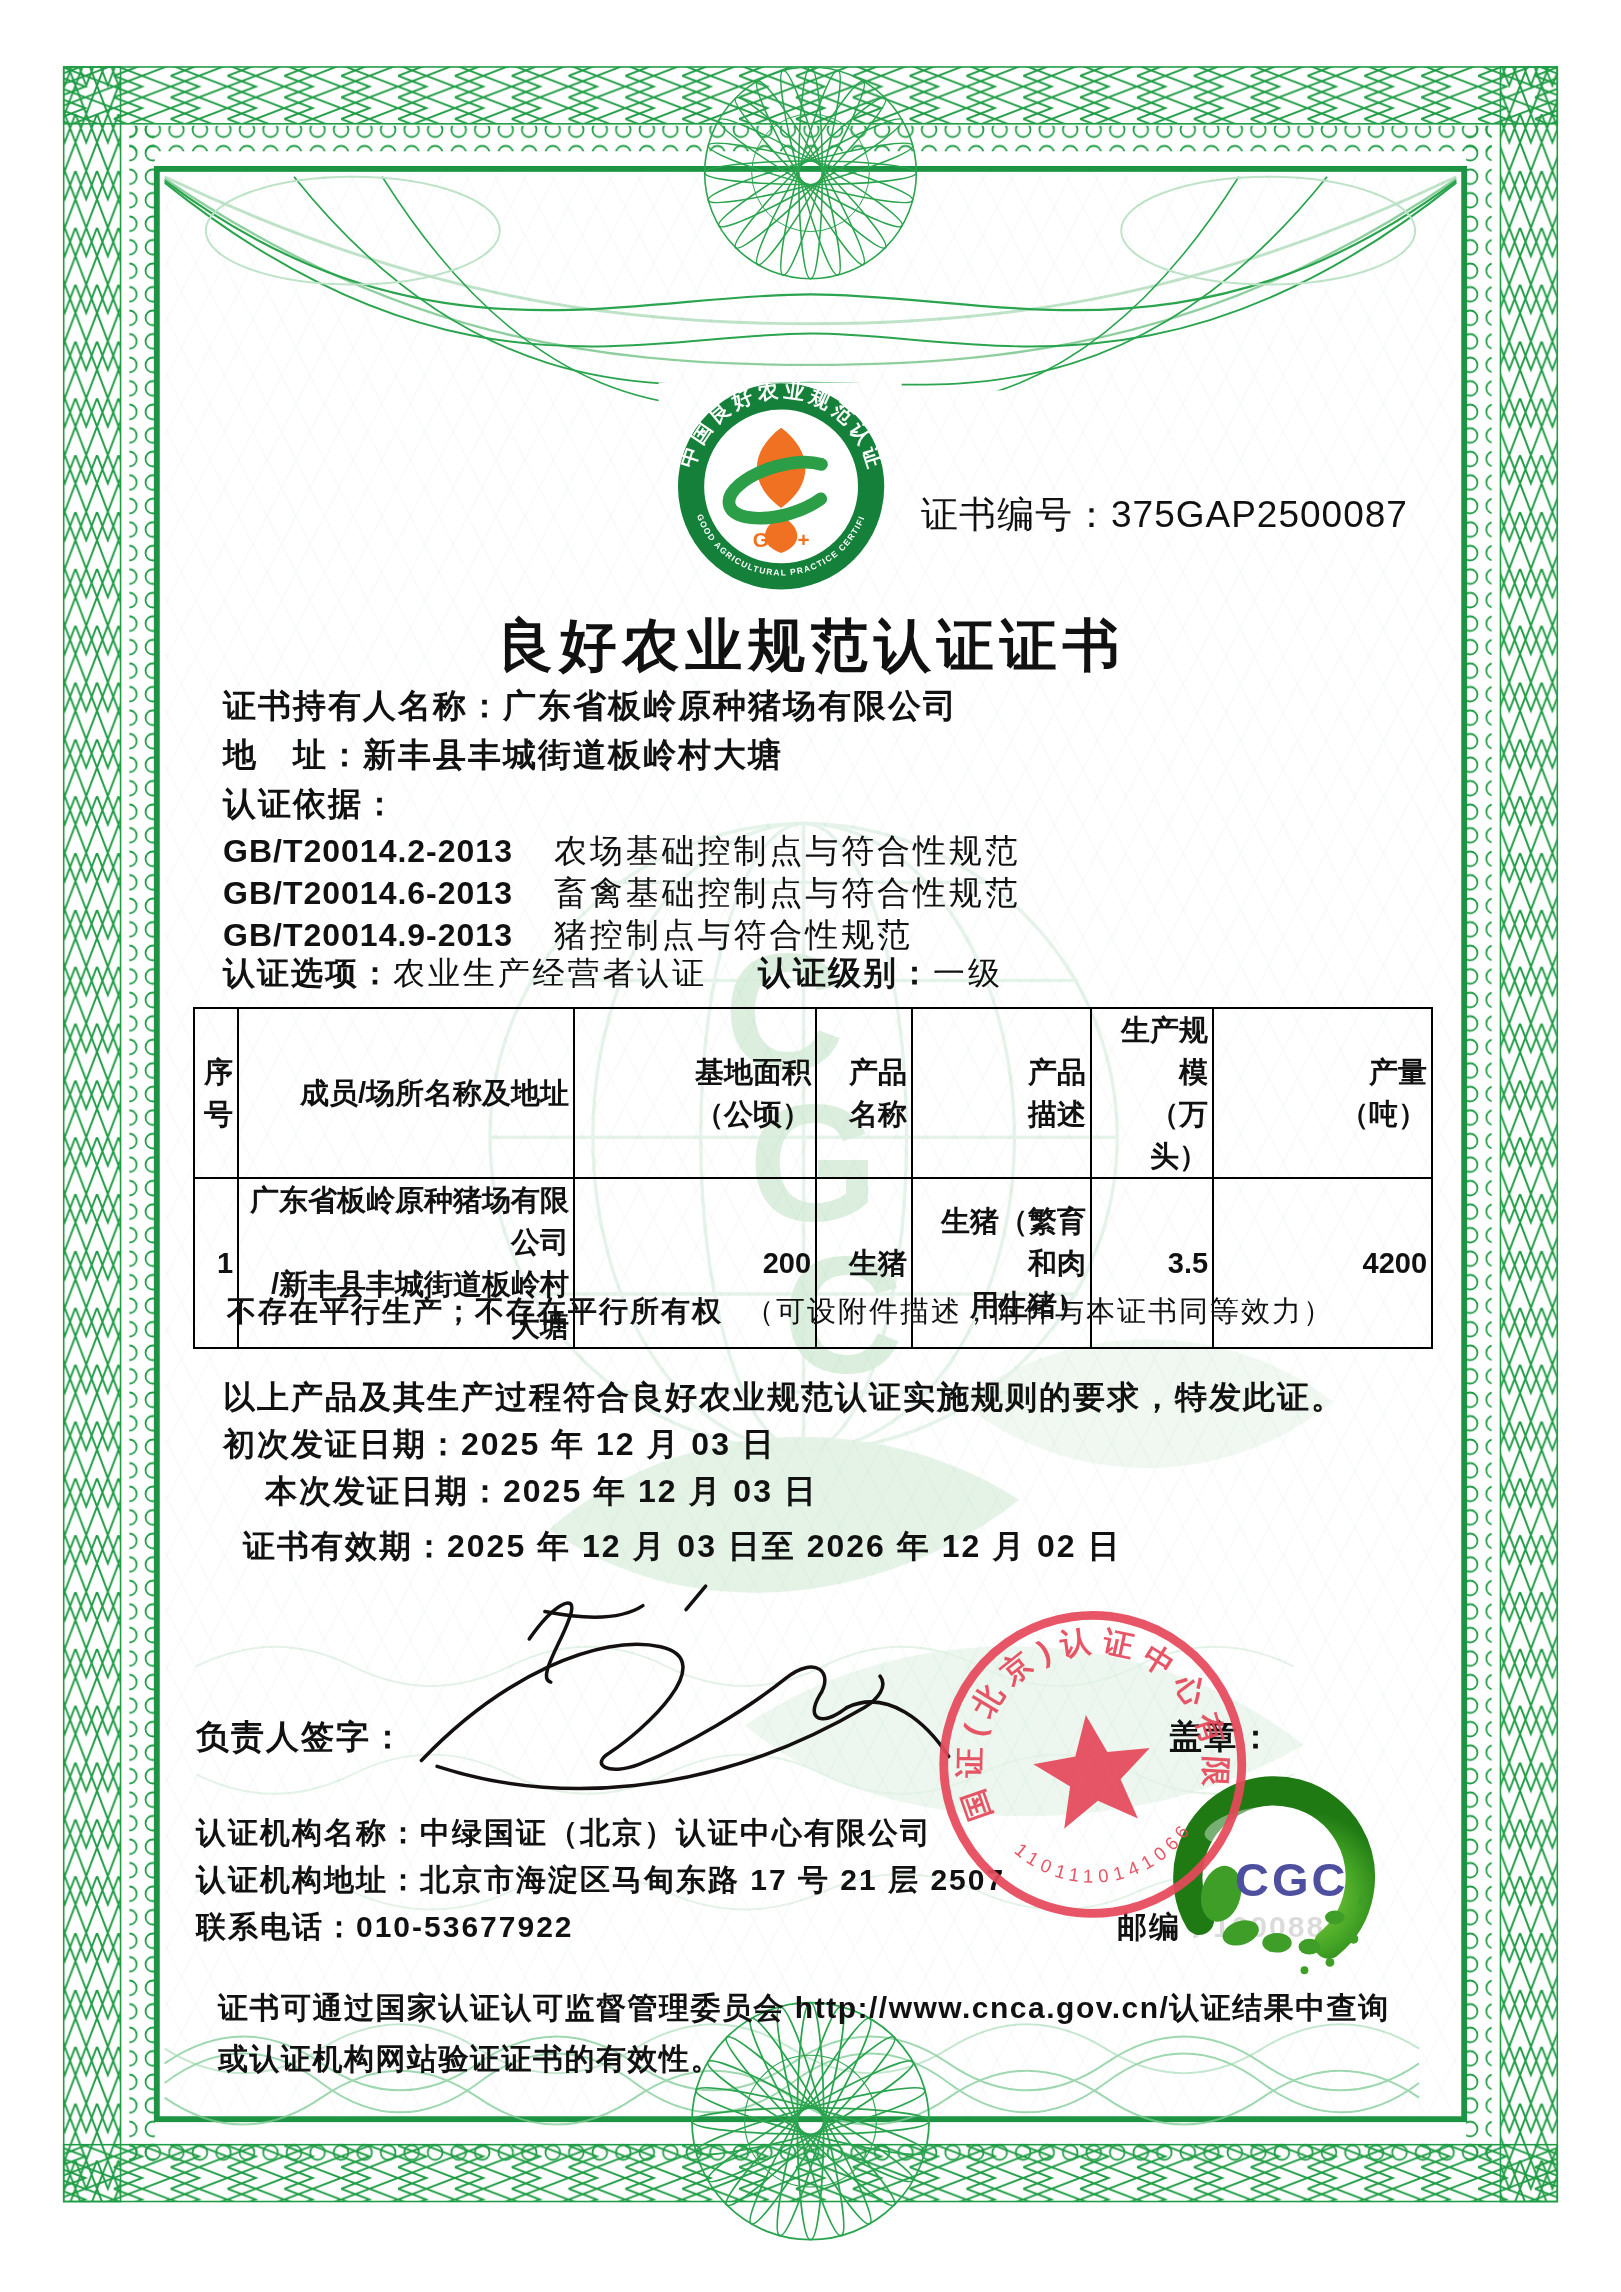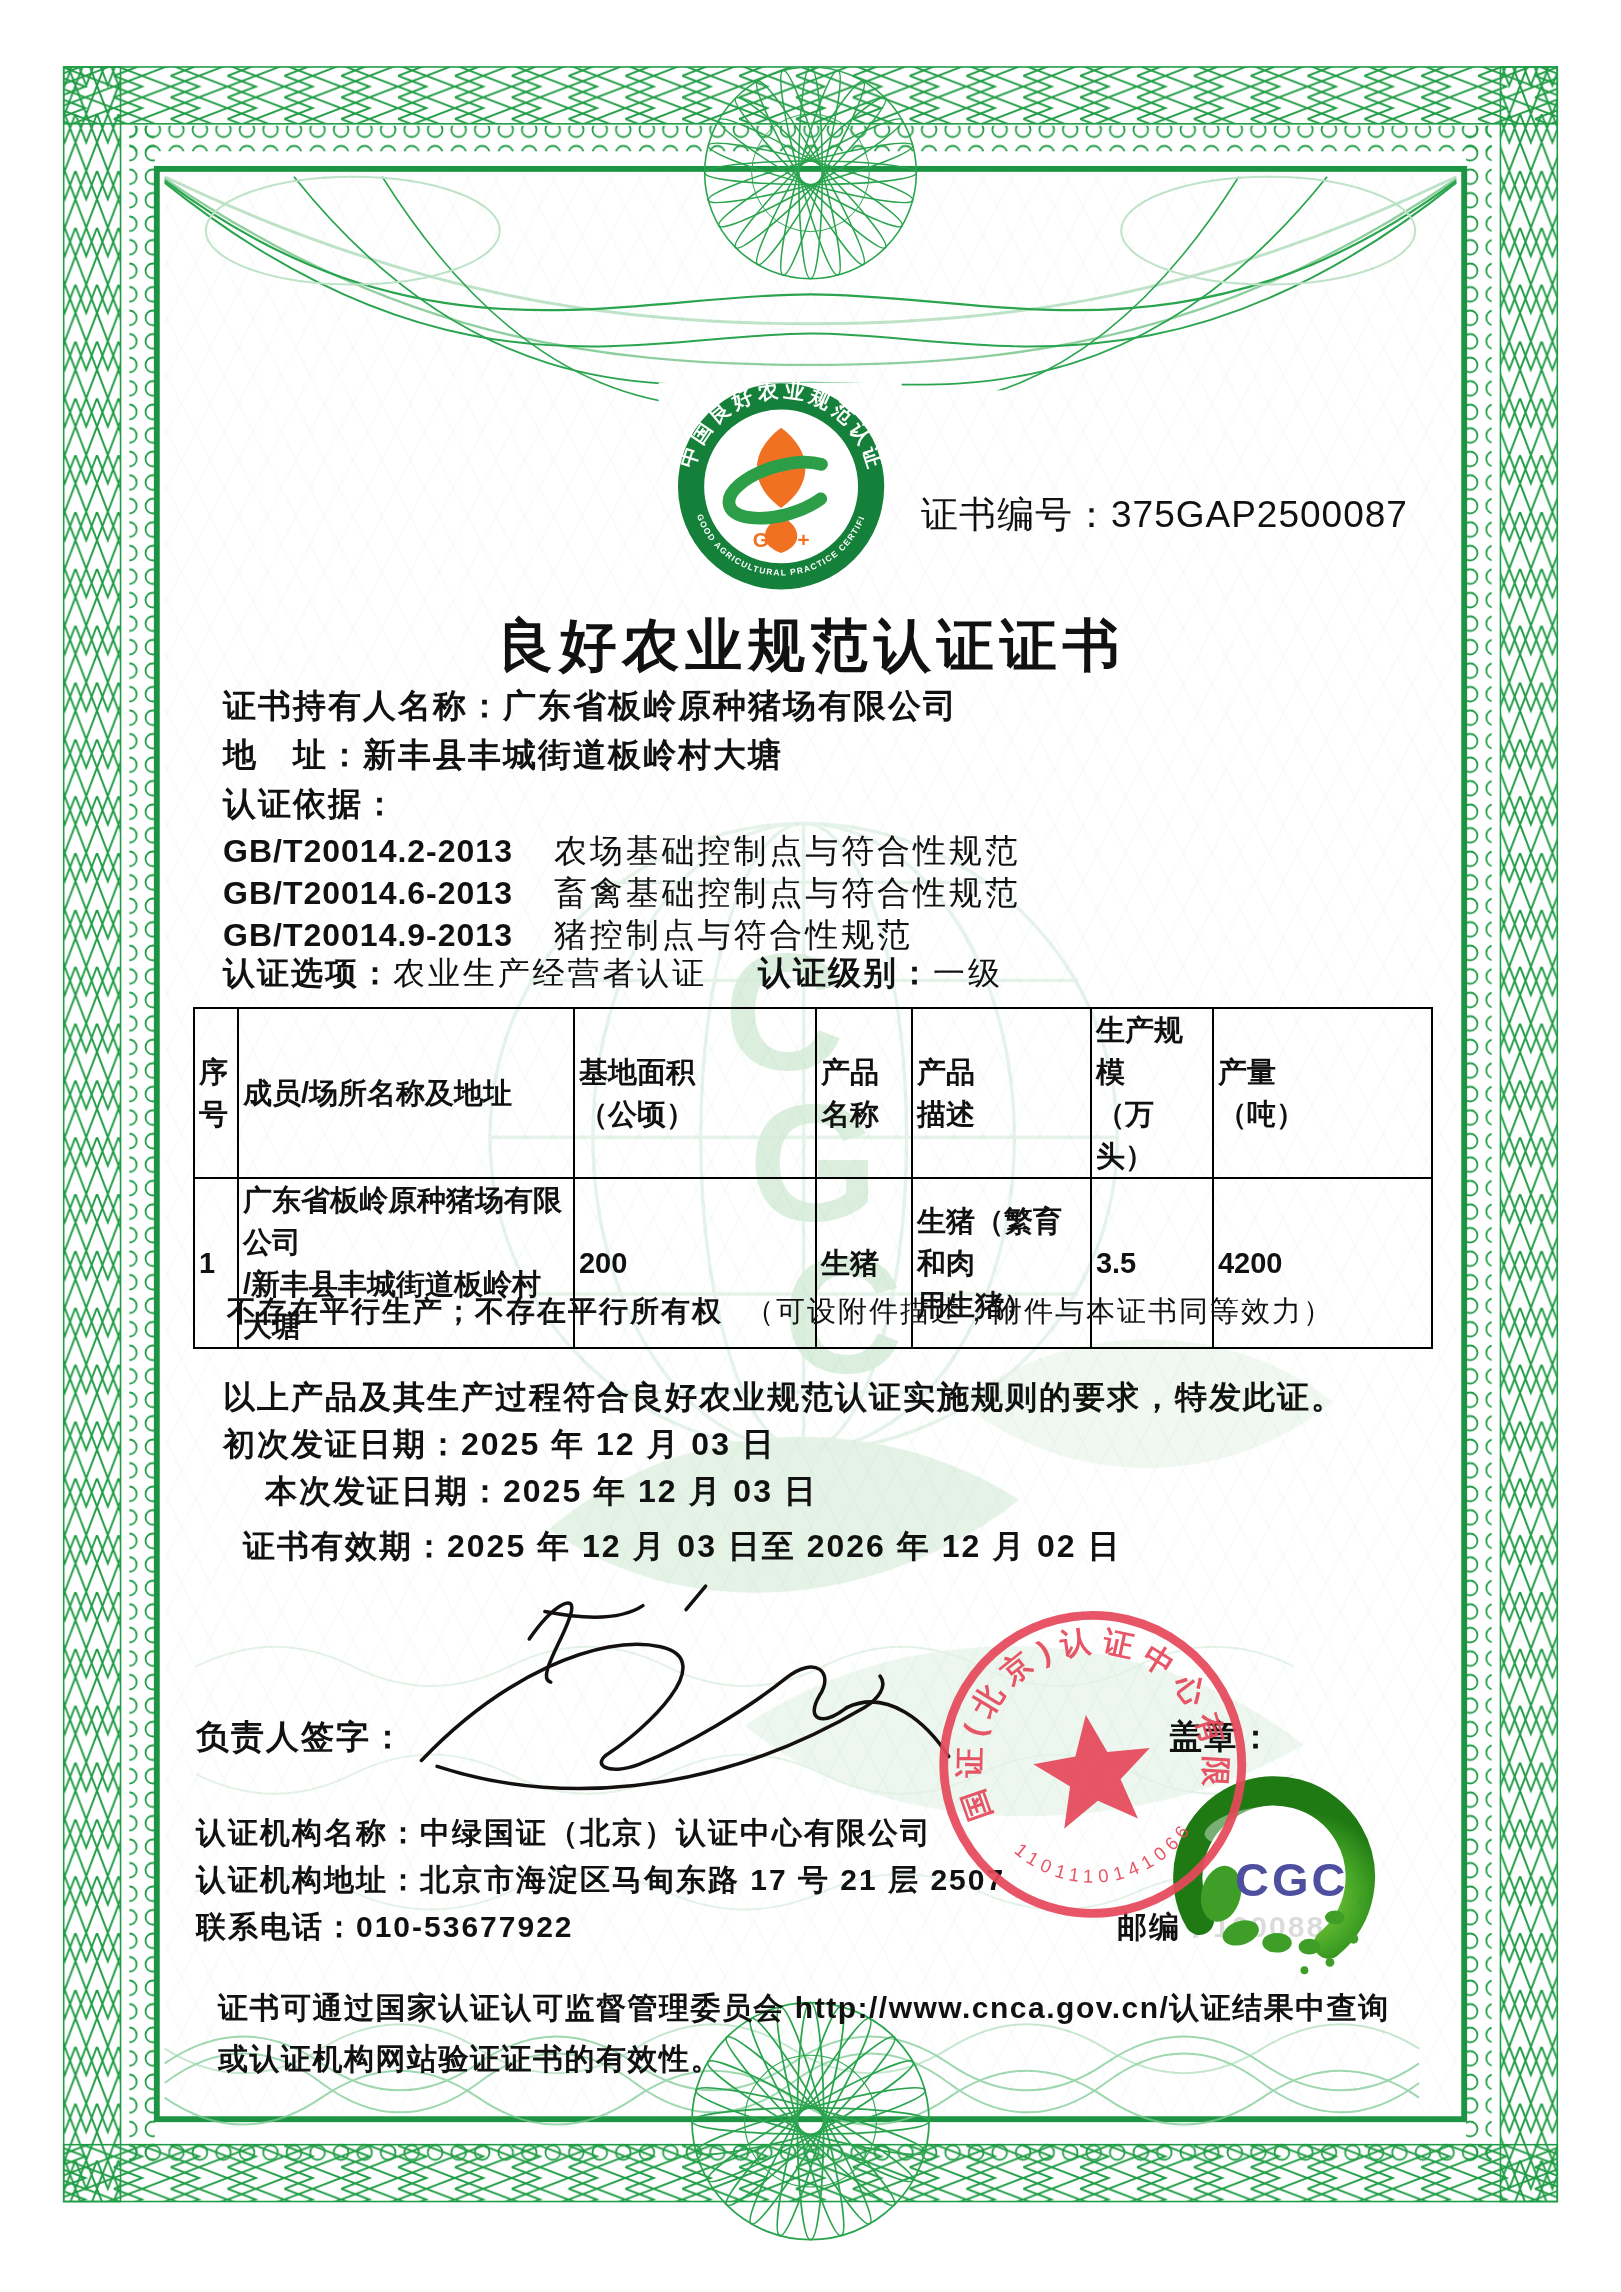--- a/index.html
+++ b/index.html
@@ -7,21 +7,21 @@
         font-family:"Liberation Sans",sans-serif;color:#111;}
   .abs{position:absolute;}
   .hei{font-family:"Liberation Sans",sans-serif;}
   .line{font-size:33px;font-weight:700;letter-spacing:2px;white-space:nowrap;}
   .gbcode{font-size:32px;font-weight:700;letter-spacing:1px;margin-right:41px;}
   .gbname{font-family:"Liberation Serif",serif;font-size:33px;font-weight:400;letter-spacing:2.9px;}
   .regline{font-size:37px;font-weight:500;letter-spacing:1px;white-space:nowrap;}
   #title{left:157px;top:608px;width:1308px;text-align:center;font-size:57px;font-weight:700;letter-spacing:5.9px;}
   #ctable{position:absolute;left:193px;top:1007px;border-collapse:collapse;table-layout:fixed;
           width:1238px;border:2.9px solid #000;background:transparent;}
-  #ctable td{border:2.5px solid #000;text-align:left;vertical-align:middle;
+  #ctable td{border:2.5px solid #000;text-align:right;vertical-align:middle;
              font-size:29px;font-weight:600;line-height:1.45;white-space:pre-line;padding:0 3.9px;}
   #ctable tr.hdr{height:119px;} #ctable tr.bod{height:136px;}
   .note-sans{font-size:29px;font-weight:700;letter-spacing:2px;white-space:nowrap;}
   .note-kai{font-family:"Liberation Serif",serif;font-size:29px;font-weight:400;letter-spacing:2px;white-space:nowrap;text-align:center;}
   .org{font-size:30px;font-weight:700;letter-spacing:2px;white-space:nowrap;}
   .foot{font-size:30px;font-weight:700;letter-spacing:1.5px;white-space:nowrap;}
   .mesh{position:absolute;left:165px;top:174px;width:1292px;height:1941px;opacity:.55;pointer-events:none;
         background:
         repeating-linear-gradient(63deg,rgba(40,150,80,.045) 0 2px,transparent 2px 25.5px),
         repeating-linear-gradient(-63deg,rgba(40,150,80,.045) 0 2px,transparent 2px 25.5px);}

